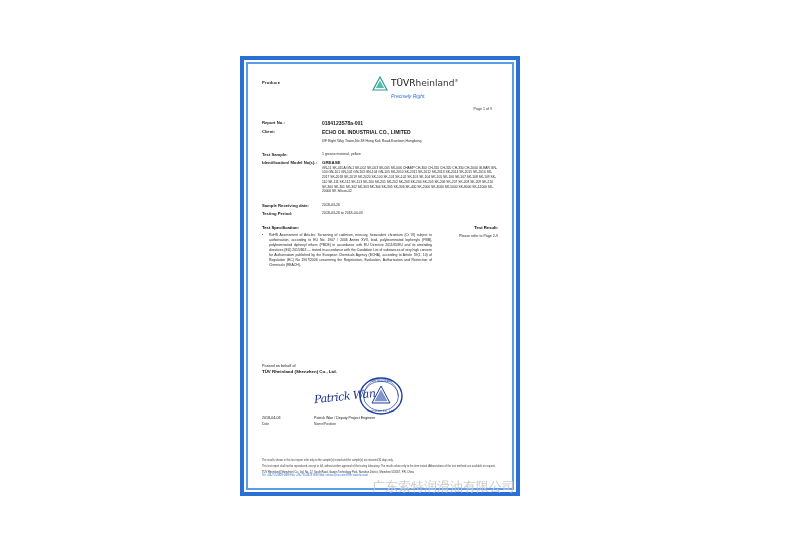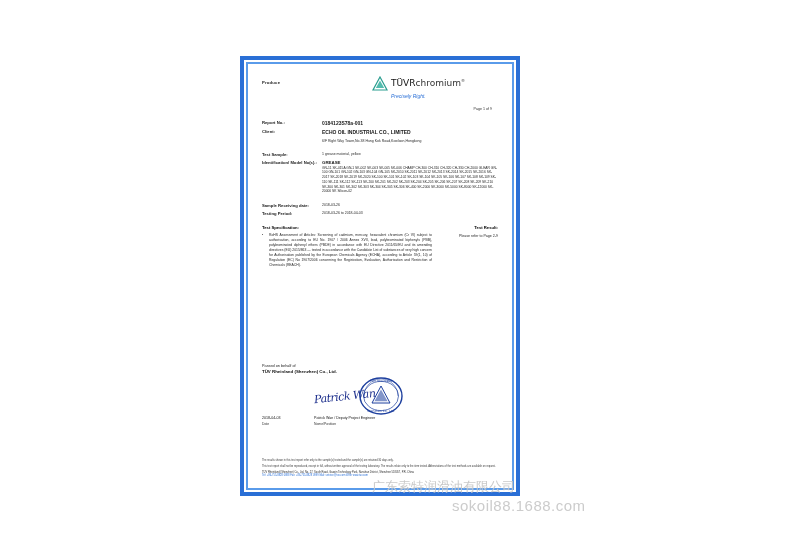--- a/index.html
+++ b/index.html
@@ -278,21 +278,21 @@
 
       <div class="logo-block">
         <div class="logo-row">
           <span class="logo-mark">
             <svg width="16" height="15" viewBox="0 0 16 15">
               <polygon points="8,1 15,14 1,14" fill="none" stroke="#2a9d8f" stroke-width="1.2"></polygon>
               <polygon points="8,4.5 12.2,12 3.8,12" fill="#35b0a0" opacity="0.85"></polygon>
             </svg>
           </span>
           <span class="logo-text">
-            <span class="bold">TÜVR</span><span>chromium</span><span class="logo-sup">®</span>
+            <span class="bold">TÜVR</span><span>heinland</span><span class="logo-sup">®</span>
           </span>
         </div>
         <div class="logo-tag">Precisely Right.</div>
       </div>
 
       <div class="page-of">Page 1 of 9</div>
     </div>
 
     <div class="rows">
 
@@ -388,15 +388,14 @@
     <div class="footer">
       <div>The results shown in this test report refer only to the sample(s) tested and the sample(s) are retained 30 days only.</div>
       <div class="l2">This test report shall not be reproduced, except in full, without written approval of the testing laboratory. The results relate only to the item tested. Abbreviations of the test methods are available on request.</div>
       <div class="addr">TÜV Rheinland (Shenzhen) Co., Ltd.  No. 27, South Road, Gaoxin Technology Park, Nanshan District, Shenzhen 518057, P.R. China</div>
       <div class="blue">Tel: +86-755-8828 0888   Fax: +86-755-8828 0999   Mail: service@tuv.com   Web: www.tuv.com</div>
     </div>
 
   </div>
 
   <div class="wm-cn">广东索特润滑油有限公司</div>
-  <div class="wm-url">sokoil88.1688.com</div>
 
 </div>
 
 </body></html>

